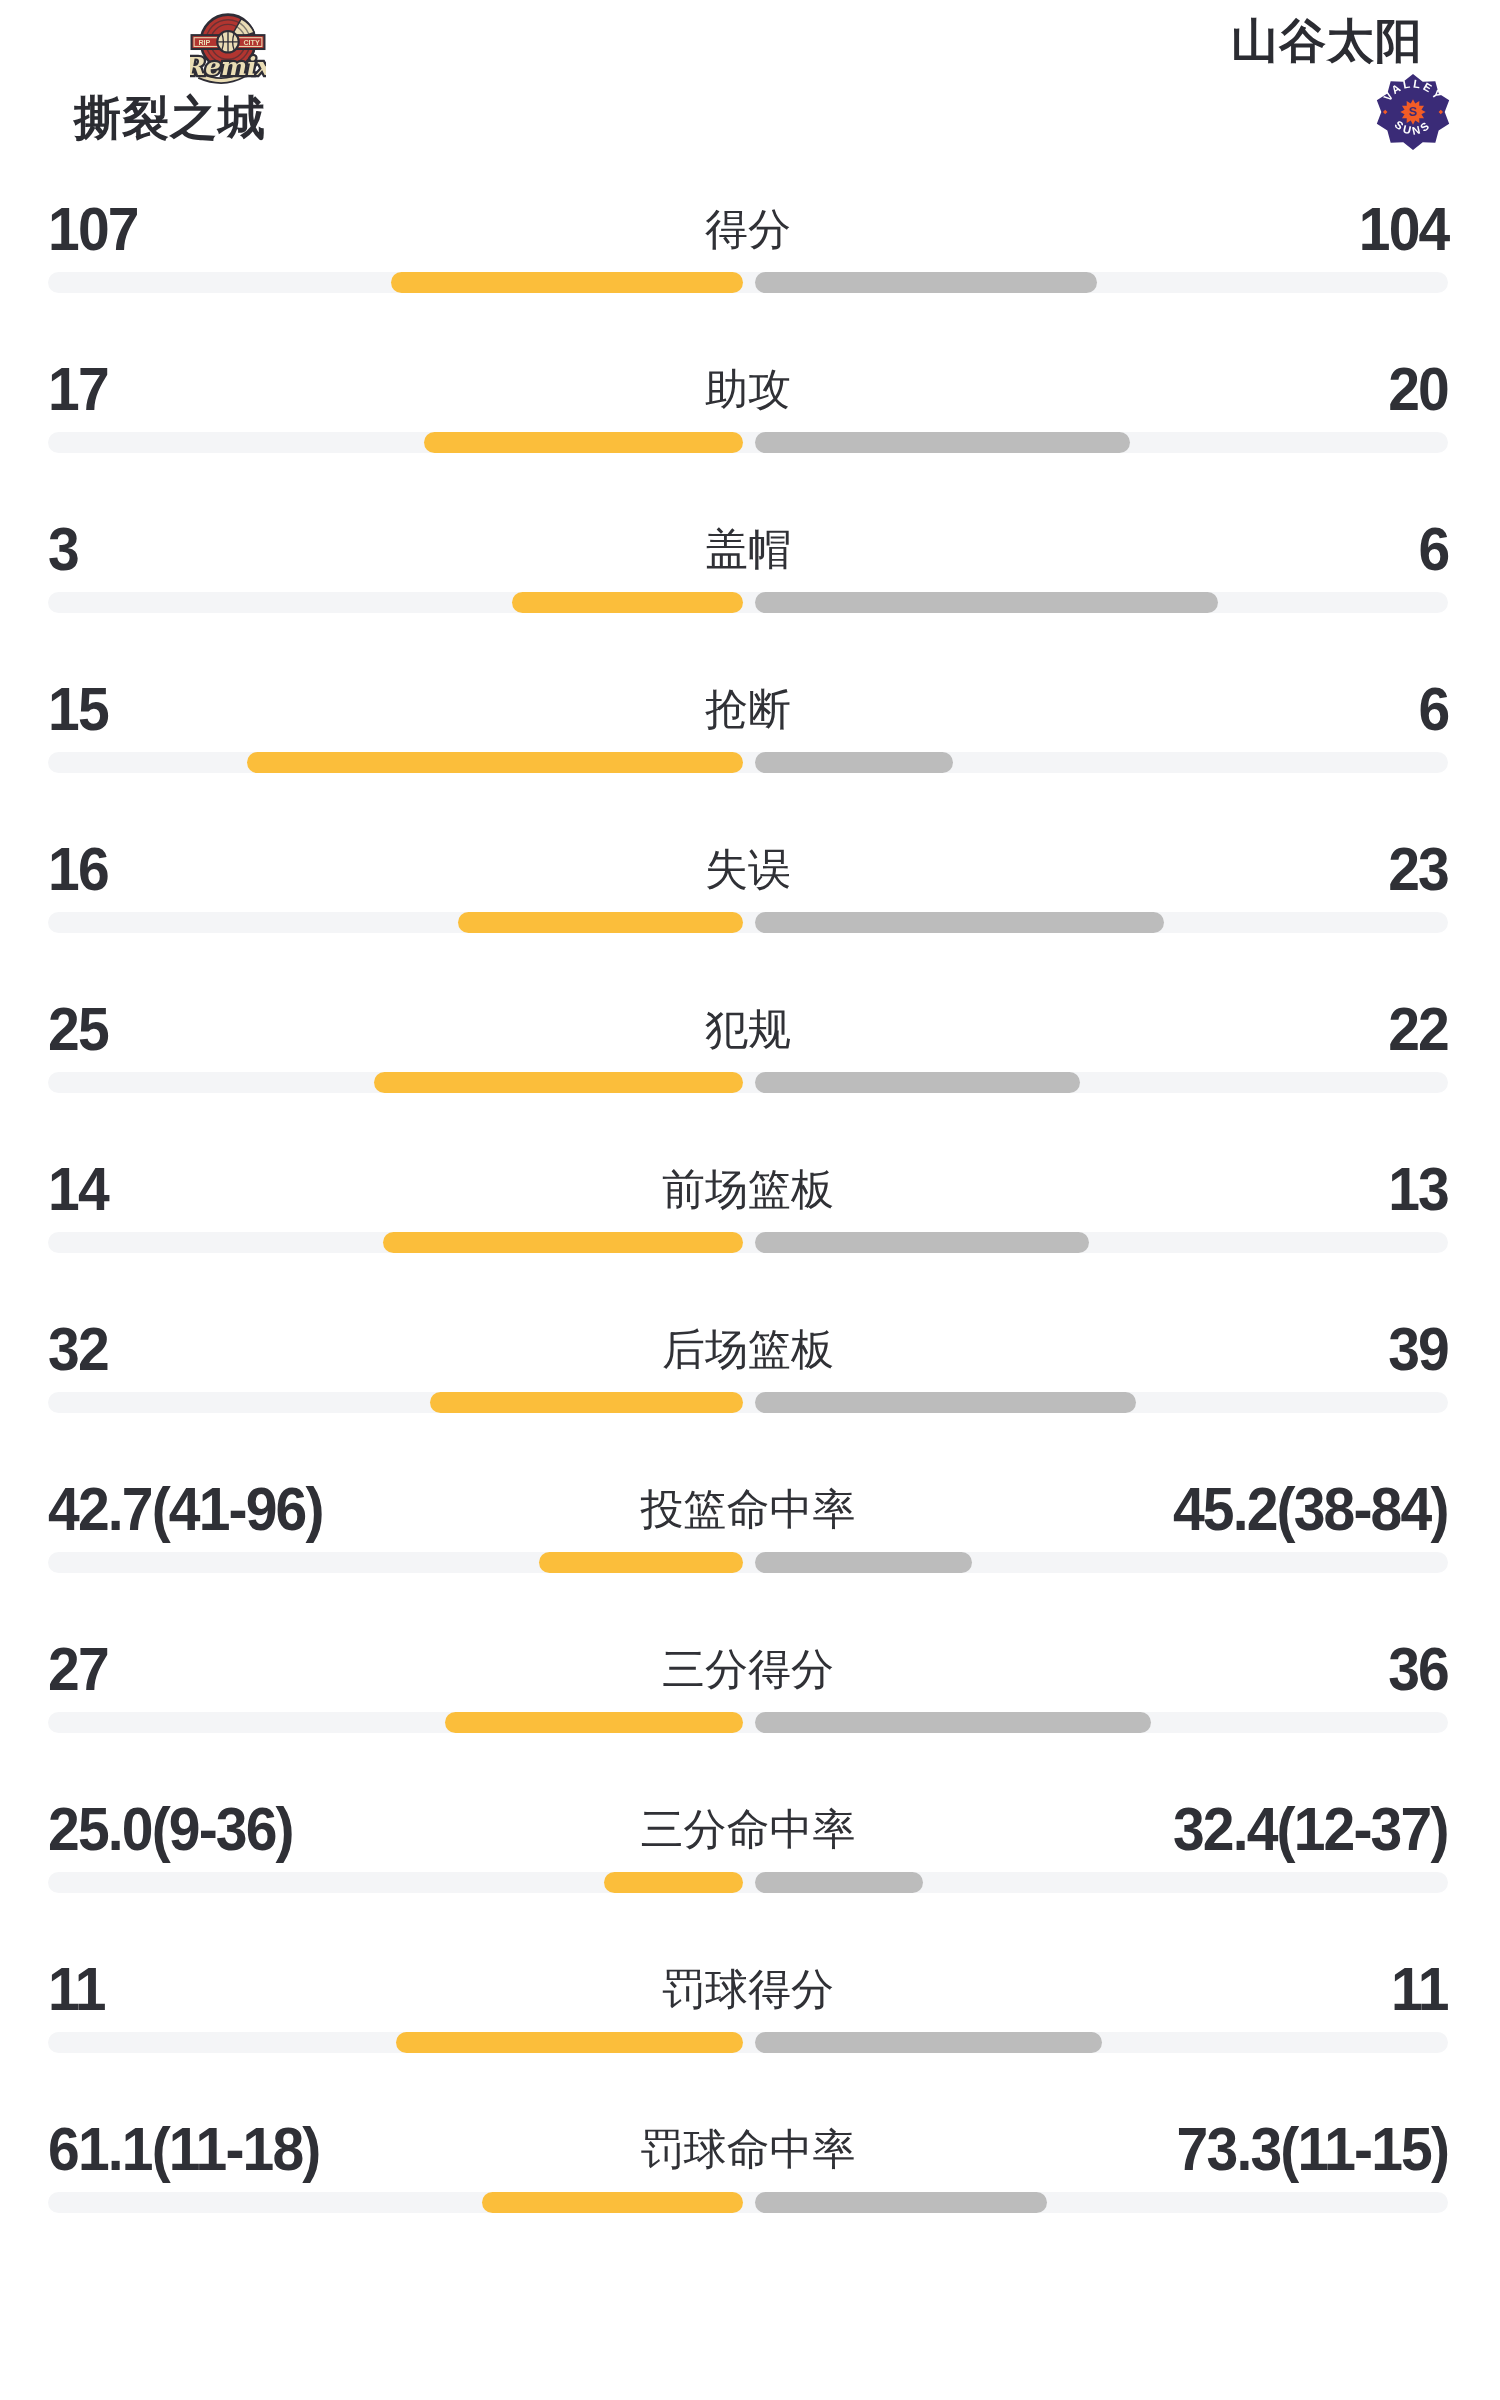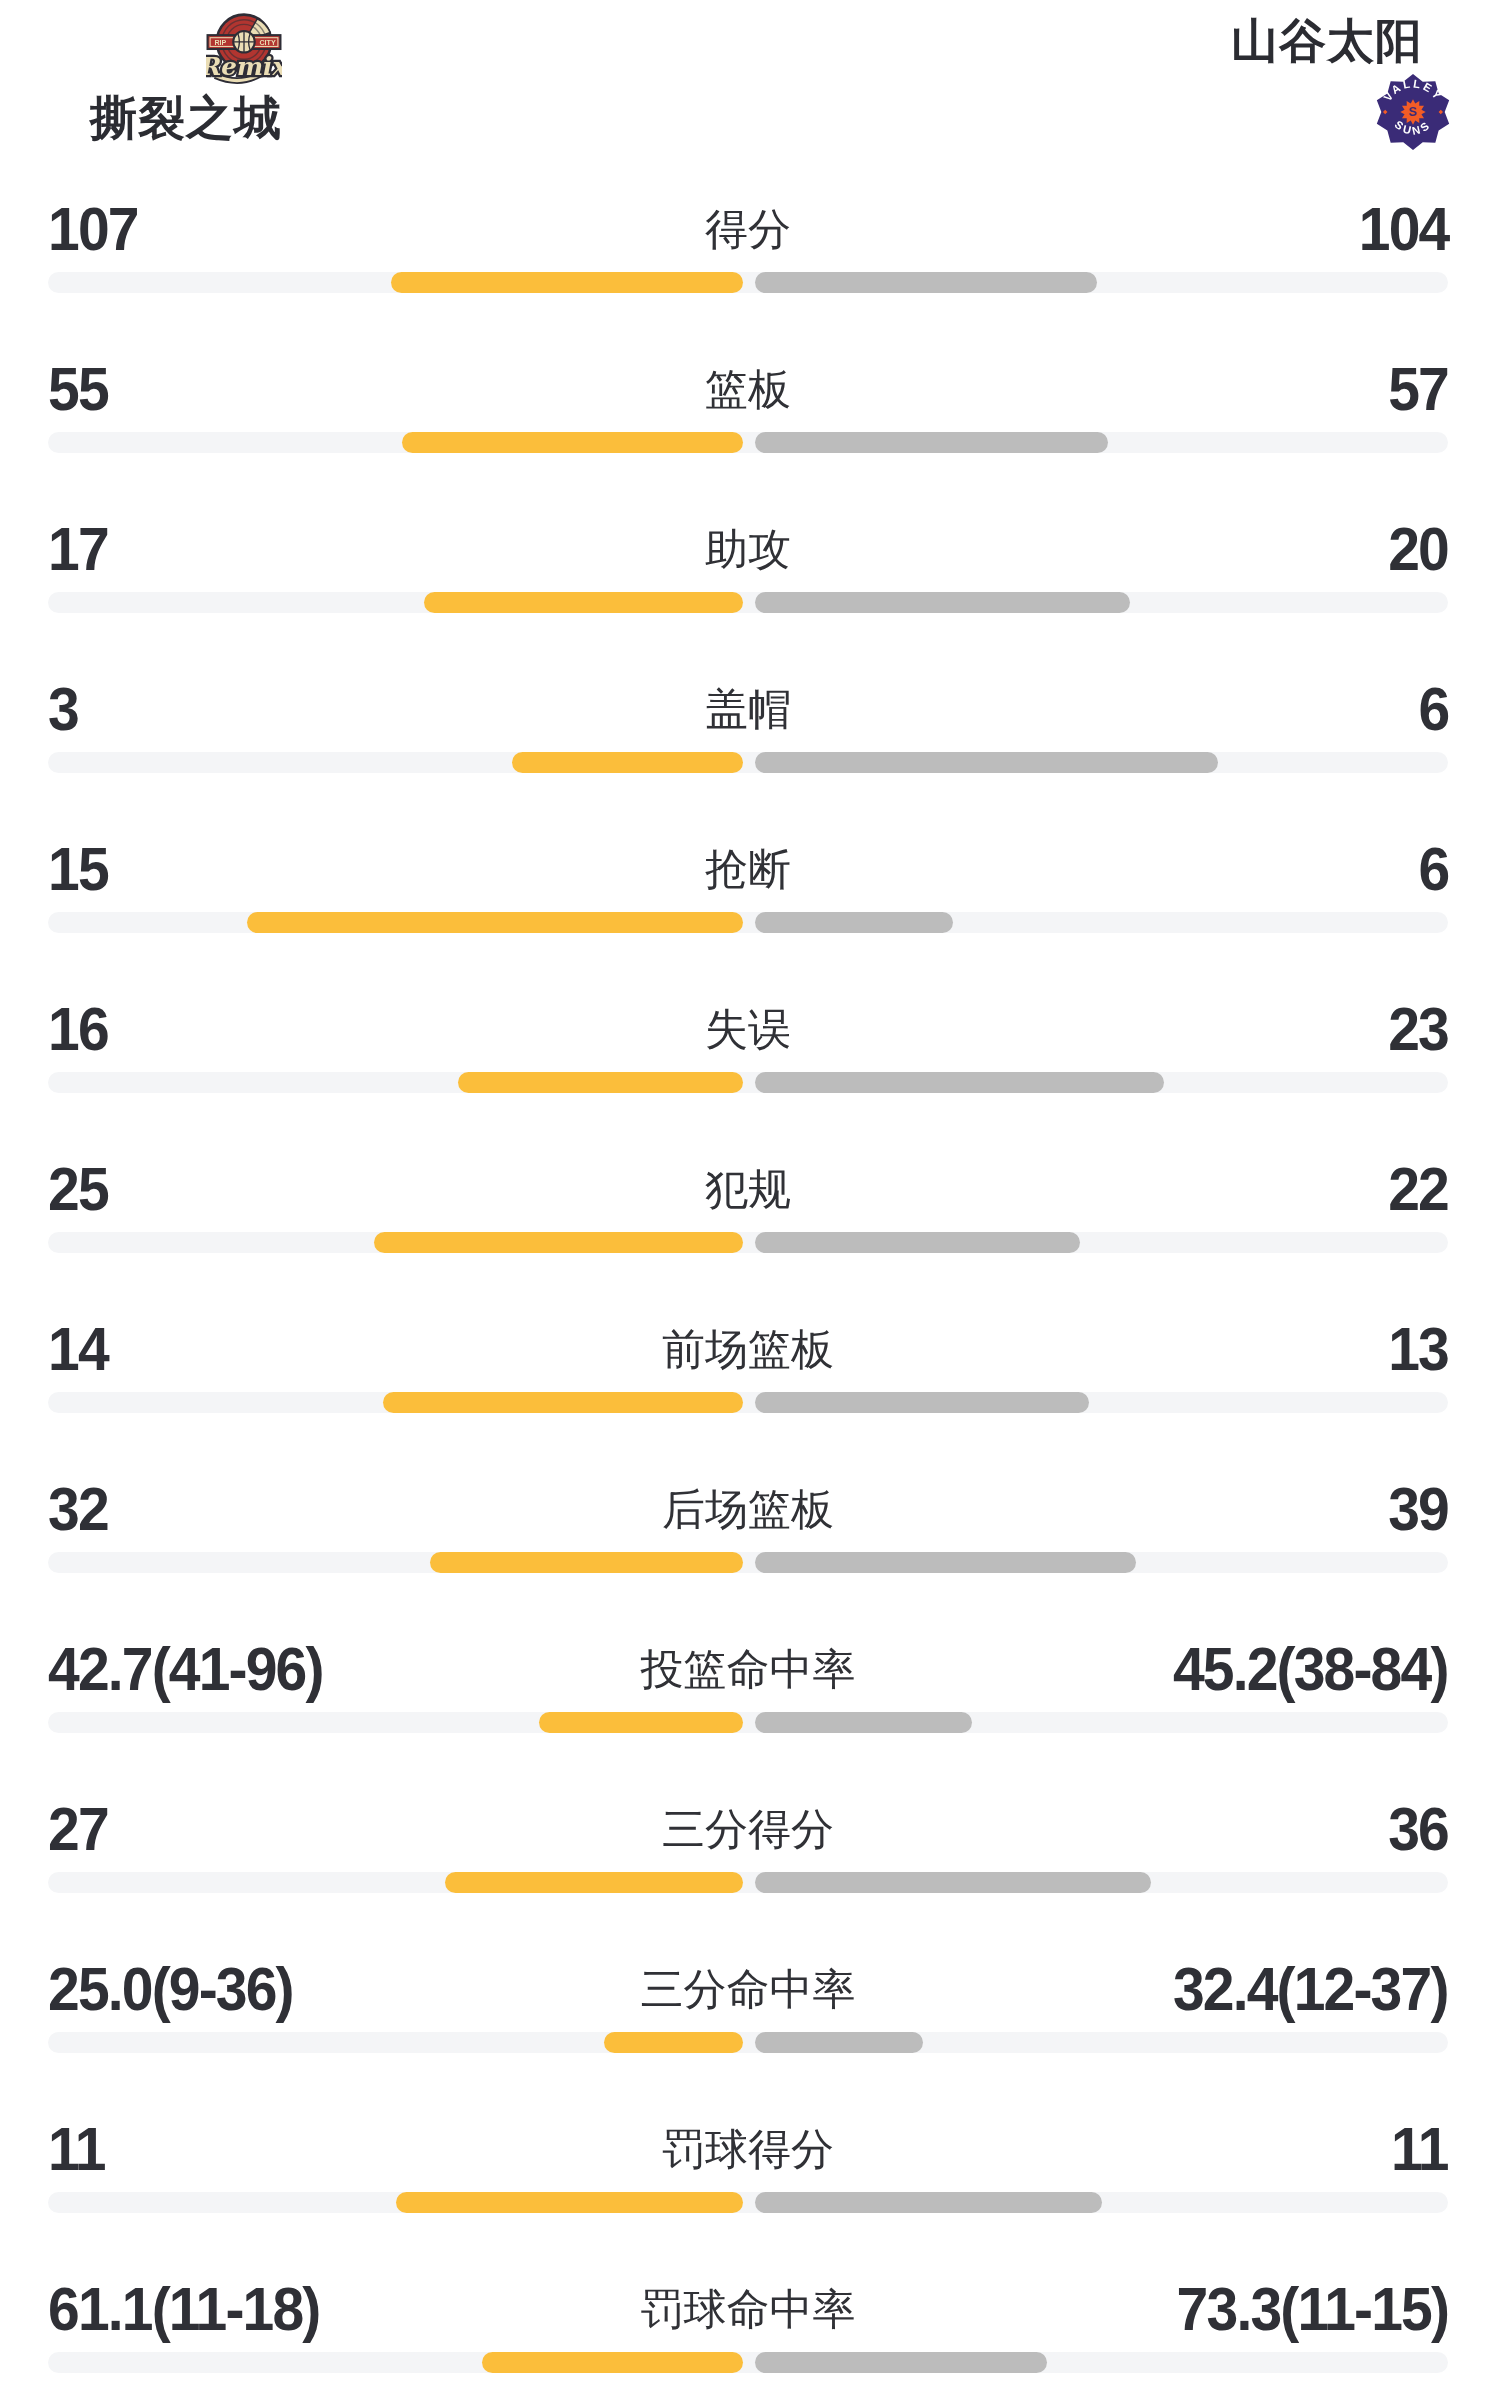--- a/index.html
+++ b/index.html
@@ -9,21 +9,21 @@
   }
   
   .header{
     position:absolute;top:38px;left:48px;right:48px;height:84px;
     display:flex;justify-content:space-between;align-items:center;
   }
   .team{display:flex;align-items:flex-end;flex-direction:column;}
   .team-name{
     font-size:47px;font-weight:700;color:#2b2c32;letter-spacing:1px;white-space:nowrap;
   }
-  .team-left .team-name{margin-left:42px;}
+  .team-left .team-name{margin-left:26px;}
   .team-right .team-name{margin-right:29px;}
   .logo{display:block;}
   
   .stats{position:absolute;top:160px;left:48px;right:52px;}
   .stat-row{position:relative;height:160px;}
   .stat-val{
     position:absolute;top:38px;line-height:62px;font-size:62px;font-weight:700;
     color:#2f3036;letter-spacing:-2px;white-space:nowrap;
   }
   .stat-val.left{left:0;transform:scaleX(.92);transform-origin:left center;}
@@ -93,29 +93,20 @@
     <div class="stat-row">
       <div class="stat-val left">107</div>
       <div class="stat-label">得分</div>
       <div class="stat-val right">104</div>
       <div class="track">
         <div class="bar bar-left" style="width: calc(25.35% - 3.042px); background: rgb(251, 190, 59);"></div>
         <div class="bar bar-right" style="width: calc(24.65% - 2.958px); background: rgb(188, 188, 188);"></div>
       </div>
     </div>
 
-    <div class="stat-row">
-      <div class="stat-val left">55</div>
-      <div class="stat-label">篮板</div>
-      <div class="stat-val right">57</div>
-      <div class="track">
-        <div class="bar bar-left" style="width: calc(24.55% - 2.946px); background: rgb(251, 190, 59);"></div>
-        <div class="bar bar-right" style="width: calc(25.45% - 3.054px); background: rgb(188, 188, 188);"></div>
-      </div>
-    </div>
 
     <div class="stat-row">
       <div class="stat-val left">17</div>
       <div class="stat-label">助攻</div>
       <div class="stat-val right">20</div>
       <div class="track">
         <div class="bar bar-left" style="width: calc(22.95% - 2.754px); background: rgb(251, 190, 59);"></div>
         <div class="bar bar-right" style="width: calc(27.05% - 3.246px); background: rgb(188, 188, 188);"></div>
       </div>
     </div>

